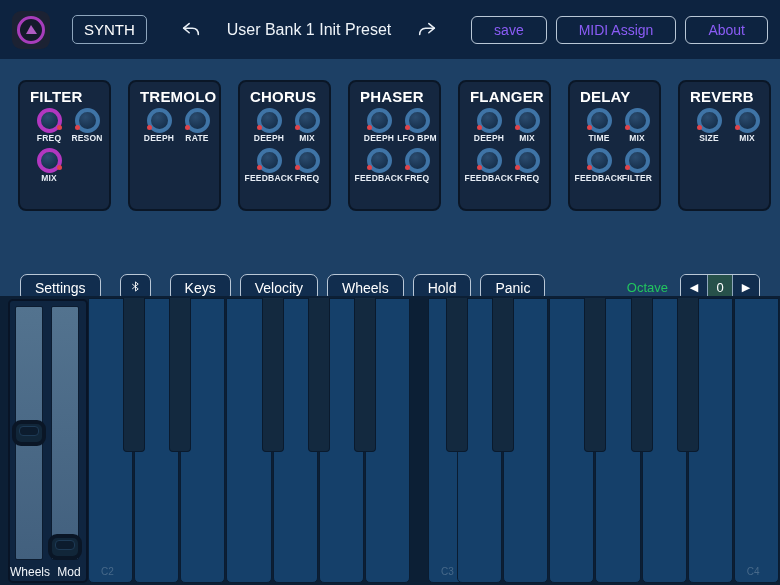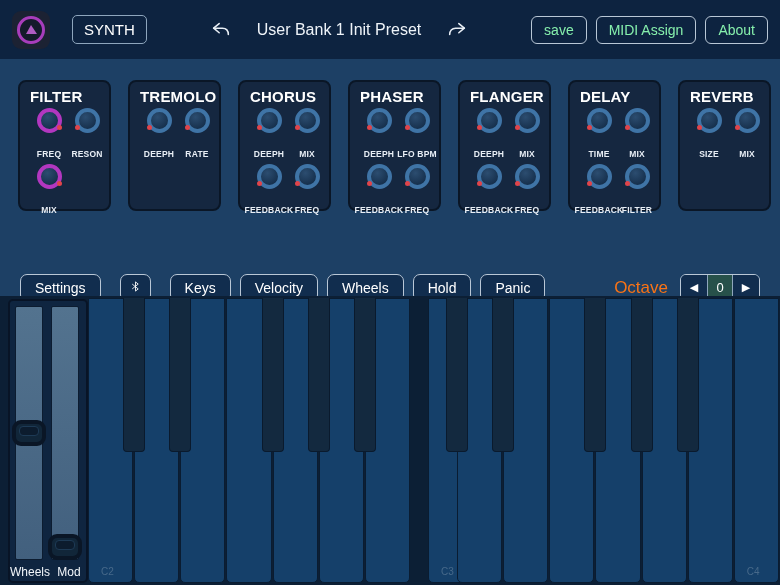--- a/index.html
+++ b/index.html
@@ -48,23 +48,23 @@
     font-size:15px; color:#fff; padding:5px 11px; border-radius:5px;
     border:1px solid #8ea6bd; background:var(--topbar-bg); cursor:default;
   }
   .tab.active { background:var(--tab-active); border-color:#c2dbe8; }
   .center-group { display:flex; align-items:center; gap:24px; margin:0 auto; }
   .icon-btn { width:24px; height:24px; display:flex; align-items:center; justify-content:center; }
   .icon-btn svg { width:22px; height:22px; stroke:#e8eef5; stroke-width:1.7; fill:none; stroke-linecap:round; stroke-linejoin:round; }
   .preset-title { font-size:16px; color:#eef3f8; white-space:nowrap; }
   .right-group { display:flex; gap:9px; }
   .bar-btn {
-    font-size:14px; color:#86efac; background:transparent;
+    font-size:14px; color:#8b5cf6; background:transparent;
     border:1px solid var(--btn-border); border-radius:6px;
-    padding:5px 12px; white-space:nowrap;
+    padding:5px 22px; white-space:nowrap;
   }
 
   
   .effects-rack {
     display:flex; gap:17px; padding:21px 0 0 18px; height:208px;
   }
   .panel {
     width:93px; height:131px; background:var(--panel-bg);
     border:2px solid var(--panel-border); border-radius:8px;
     padding:6px 0 17px 10px; flex:0 0 auto;
@@ -75,33 +75,33 @@
   .knob-cell { width:38px; display:flex; flex-direction:column; align-items:center; }
   .knob {
     width:25px; height:25px; border-radius:50%;
     border:4px solid var(--ring,#3f74a6);
     background:radial-gradient(circle at 38% 30%, #2c4d70, #16304d 75%);
     position:relative;
   }
   .knob-dot { position:absolute; width:5px; height:5px; border-radius:50%; background:var(--knob-dot); }
   .dot-sw { left:-4px; bottom:-1px; }
   .dot-se { right:-4px; bottom:-1px; }
-  .knob-label { margin-top:16px; font-size:8.5px; font-weight:bold; color:#e8eef5; letter-spacing:.2px; white-space:nowrap; }
+  .knob-label { margin-top:0; font-size:8.5px; font-weight:bold; color:#e8eef5; letter-spacing:.2px; white-space:nowrap; }
 
   
   .toolbar { height:41px; display:flex; align-items:center; padding:0 20px; gap:19px; }
   .tool-btn {
     font-size:14px; color:#fff; background:var(--btn-bg);
     border:1px solid var(--btn-border); border-radius:7px;
     height:28px; padding:0 14px; display:flex; align-items:center; white-space:nowrap;
   }
   .bt-btn { padding:0 8px; }
   .bt-btn svg { width:13px; height:17px; stroke:#fff; stroke-width:1.6; fill:none; stroke-linejoin:round; stroke-linecap:round; }
   .toolbar-right { margin-left:auto; display:flex; align-items:center; gap:12px; }
-  .octave-label { font-size:17px; color:#f97316; }
+  .octave-label { font-size:13px; color:#22c55e; }
   .octave-seg {
     display:flex; border:1px solid var(--btn-border); border-radius:6px;
     overflow:hidden; height:27px;
   }
   .seg { width:26px; display:flex; align-items:center; justify-content:center; font-size:11px; color:#fff; background:var(--btn-bg); }
   .seg.value { background:var(--octave-bg); font-size:13px; border-left:1px solid #8fa6bc; border-right:1px solid #8fa6bc; }
 
   
   .kb-section { position:absolute; left:0; right:0; top:296px; bottom:0; background:var(--kb-bg); }
   .wheels {

